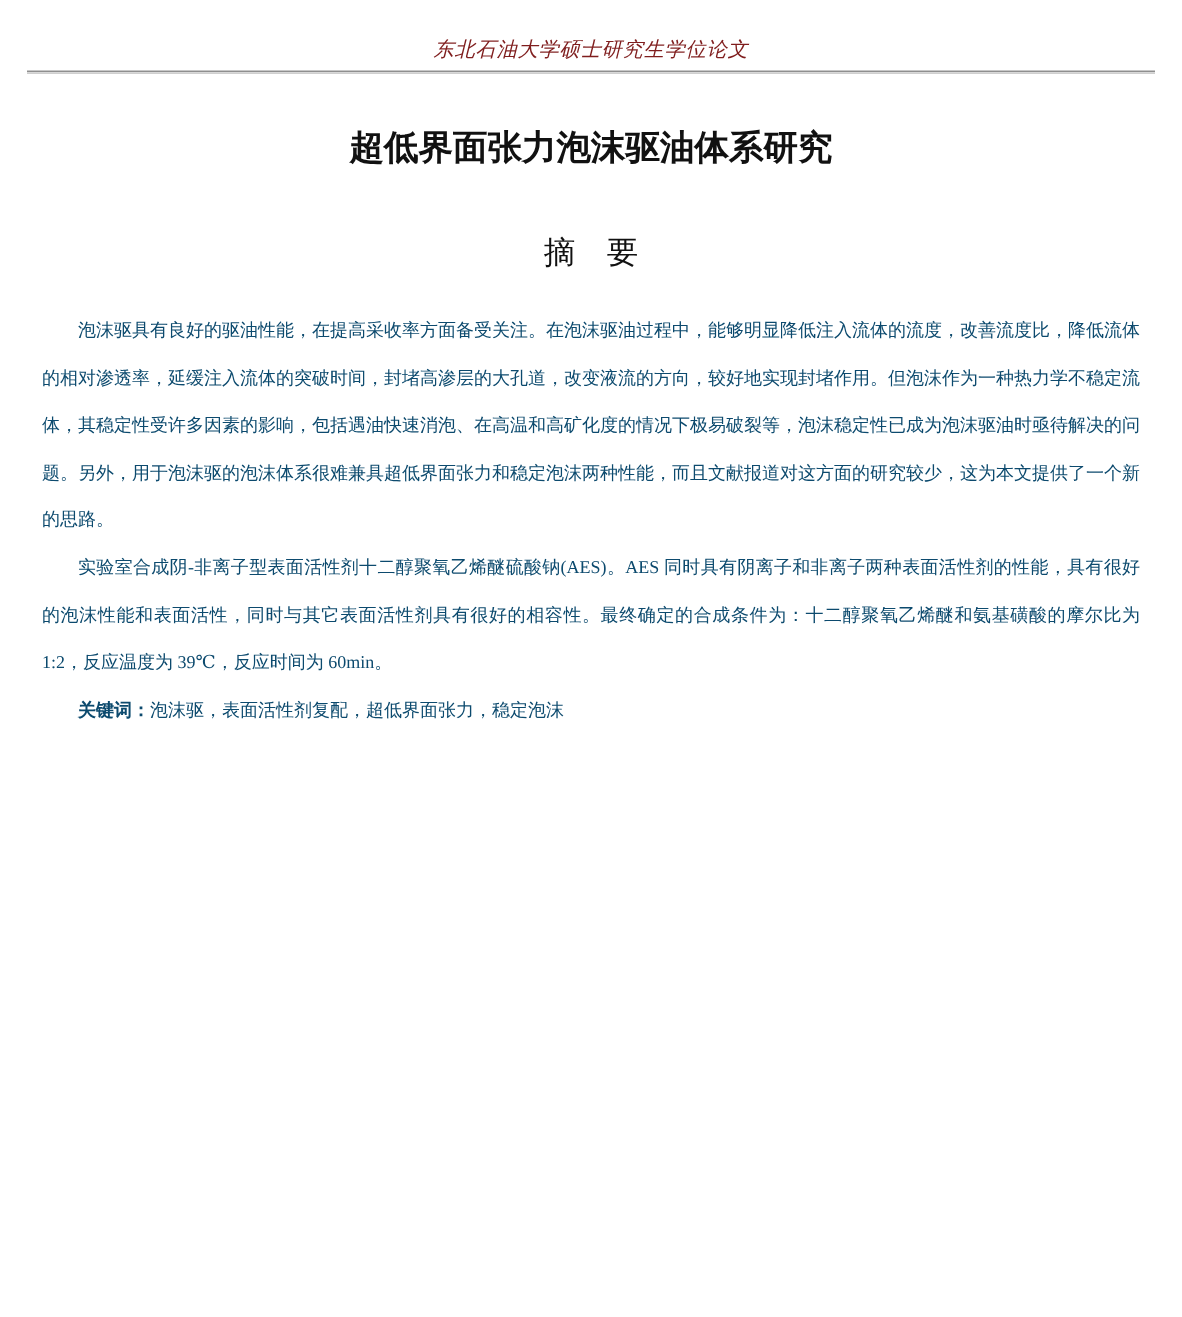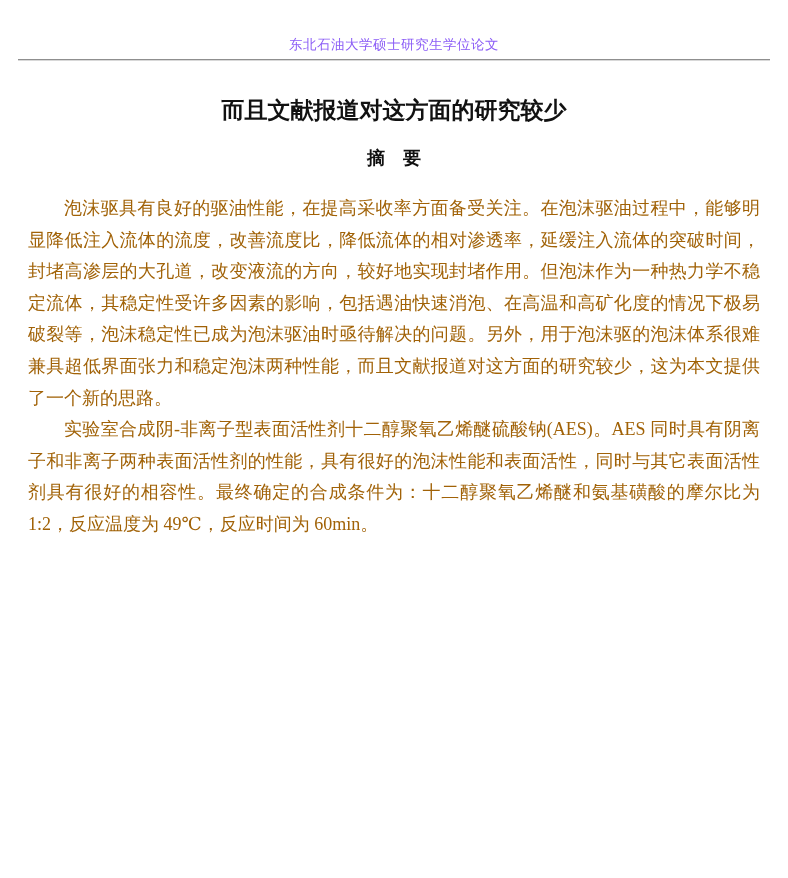--- a/index.html
+++ b/index.html
@@ -11,53 +11,54 @@
     font-family: "Liberation Serif", "DejaVu Serif", serif;
     color: #1c1c1c;
   }
   .page {
     width: 788px;
     height: 878px;
     position: relative;
     background: #ffffff;
   }
   .page-header {
-    padding-top: 36px;
+    padding-top: 24px;
     text-align: center;
     font-size: 13.5px;
-    color: #8b5cf6;
+    color: #7f1d1d;
     letter-spacing: 0.5px;
+    font-style: italic;
   }
   .header-rule {
     height: 2px;
     background: #8f8f8f;
     margin: 5px 18px 0 18px;
     border-bottom: 1px solid #d8d8d8;
   }
   .thesis-title {
     margin-top: 34px;
     text-align: center;
     font-size: 23px;
     font-weight: bold;
     color: #111111;
   }
   .abstract-heading {
-    margin-top: 20px;
+    margin-top: 40px;
     text-align: center;
-    font-size: 18px;
-    font-weight: bold;
+    font-size: 21px;
+    font-weight: normal;
     color: #111111;
   }
   .abstract-body {
     margin: 23px 28px 0 28px;
     width: 732px;
-    font-size: 18px;
+    font-size: 12px;
     line-height: 31.6px;
     text-align: justify;
-    color: #a16207;
+    color: #0c4a6e;
   }
   .abstract-body p {
     text-indent: 2em;
     margin: 0;
   }
   .keywords-line {
     text-indent: 2em;
   }
   .keywords-label {
     font-weight: bold;
@@ -65,22 +66,25 @@
 </style>
 </head>
 <body>
 
 <div class="page">
 
   <div class="page-header">东北石油大学硕士研究生学位论文</div>
 
   <div class="header-rule"></div>
 
-  <h1 class="thesis-title">而且文献报道对这方面的研究较少</h1>
+  <h1 class="thesis-title">超低界面张力泡沫驱油体系研究</h1>
 
   <h2 class="abstract-heading">摘　要</h2>
 
   <div class="abstract-body">
     <p>泡沫驱具有良好的驱油性能，在提高采收率方面备受关注。在泡沫驱油过程中，能够明显降低注入流体的流度，改善流度比，降低流体的相对渗透率，延缓注入流体的突破时间，封堵高渗层的大孔道，改变液流的方向，较好地实现封堵作用。但泡沫作为一种热力学不稳定流体，其稳定性受许多因素的影响，包括遇油快速消泡、在高温和高矿化度的情况下极易破裂等，泡沫稳定性已成为泡沫驱油时亟待解决的问题。另外，用于泡沫驱的泡沫体系很难兼具超低界面张力和稳定泡沫两种性能，而且文献报道对这方面的研究较少，这为本文提供了一个新的思路。</p>
-    <p>实验室合成阴-非离子型表面活性剂十二醇聚氧乙烯醚硫酸钠(AES)。AES 同时具有阴离子和非离子两种表面活性剂的性能，具有很好的泡沫性能和表面活性，同时与其它表面活性剂具有很好的相容性。最终确定的合成条件为：十二醇聚氧乙烯醚和氨基磺酸的摩尔比为 1:2，反应温度为 49℃，反应时间为 60min。</p>
+    <p>实验室合成阴-非离子型表面活性剂十二醇聚氧乙烯醚硫酸钠(AES)。AES 同时具有阴离子和非离子两种表面活性剂的性能，具有很好的泡沫性能和表面活性，同时与其它表面活性剂具有很好的相容性。最终确定的合成条件为：十二醇聚氧乙烯醚和氨基磺酸的摩尔比为 1:2，反应温度为 39℃，反应时间为 60min。</p>
+    <p class="keywords-line">
+      <span class="keywords-label">关键词：</span><span>泡沫驱，表面活性剂复配，超低界面张力，稳定泡沫</span>
+    </p>
   </div>
 
 </div>
 
 </body></html>

